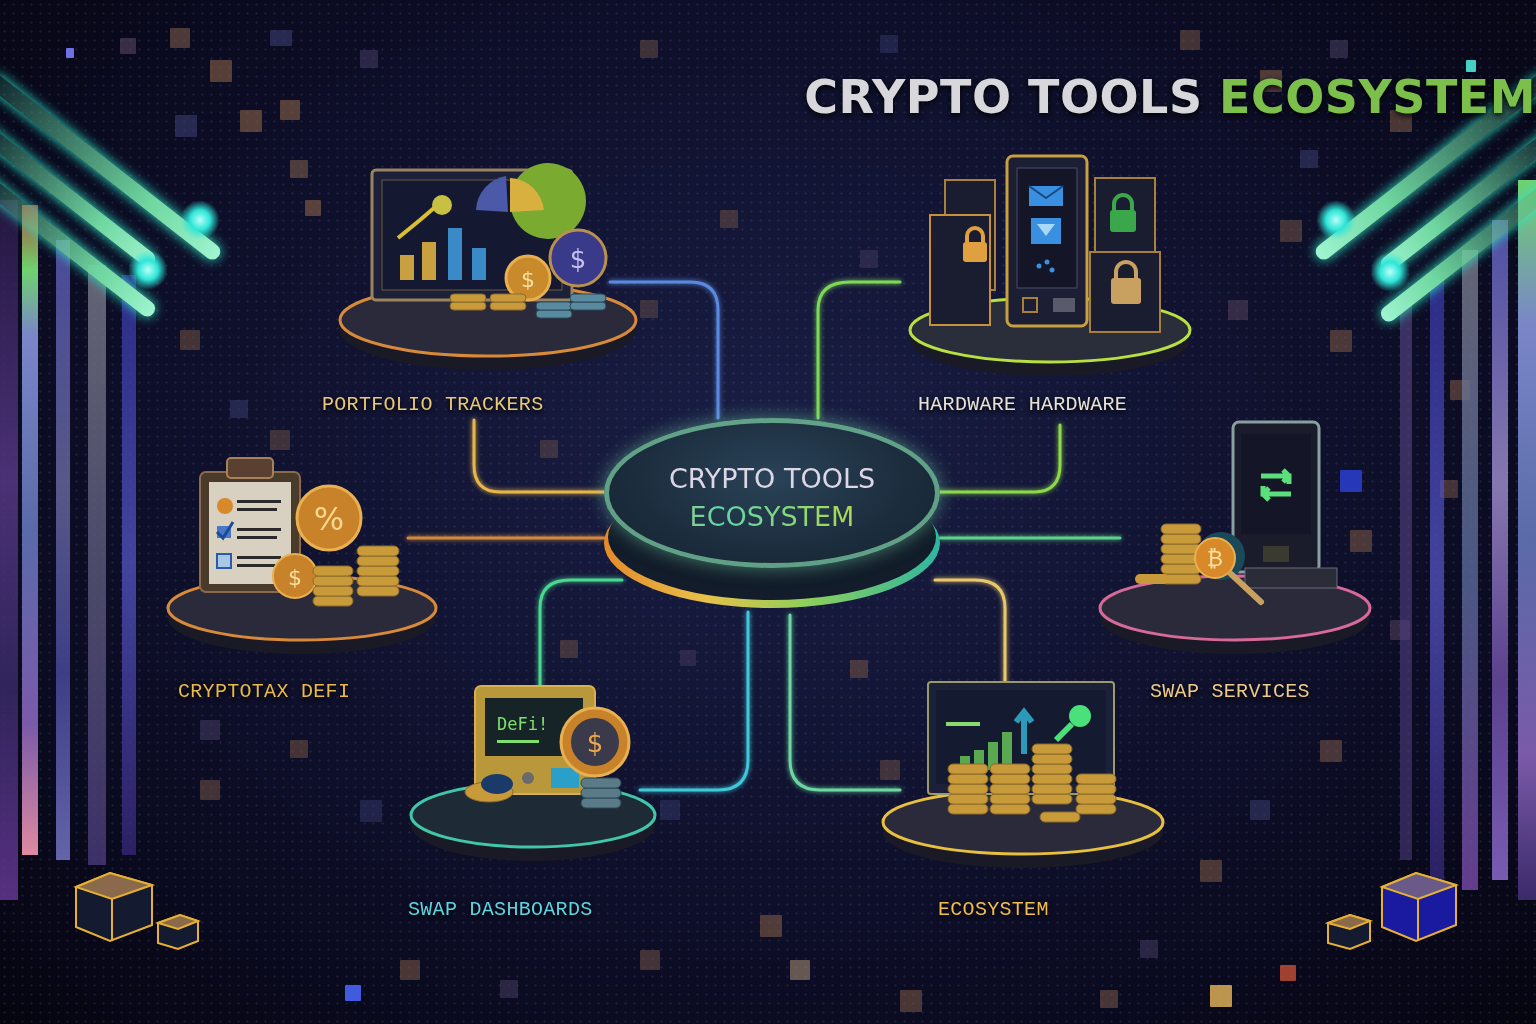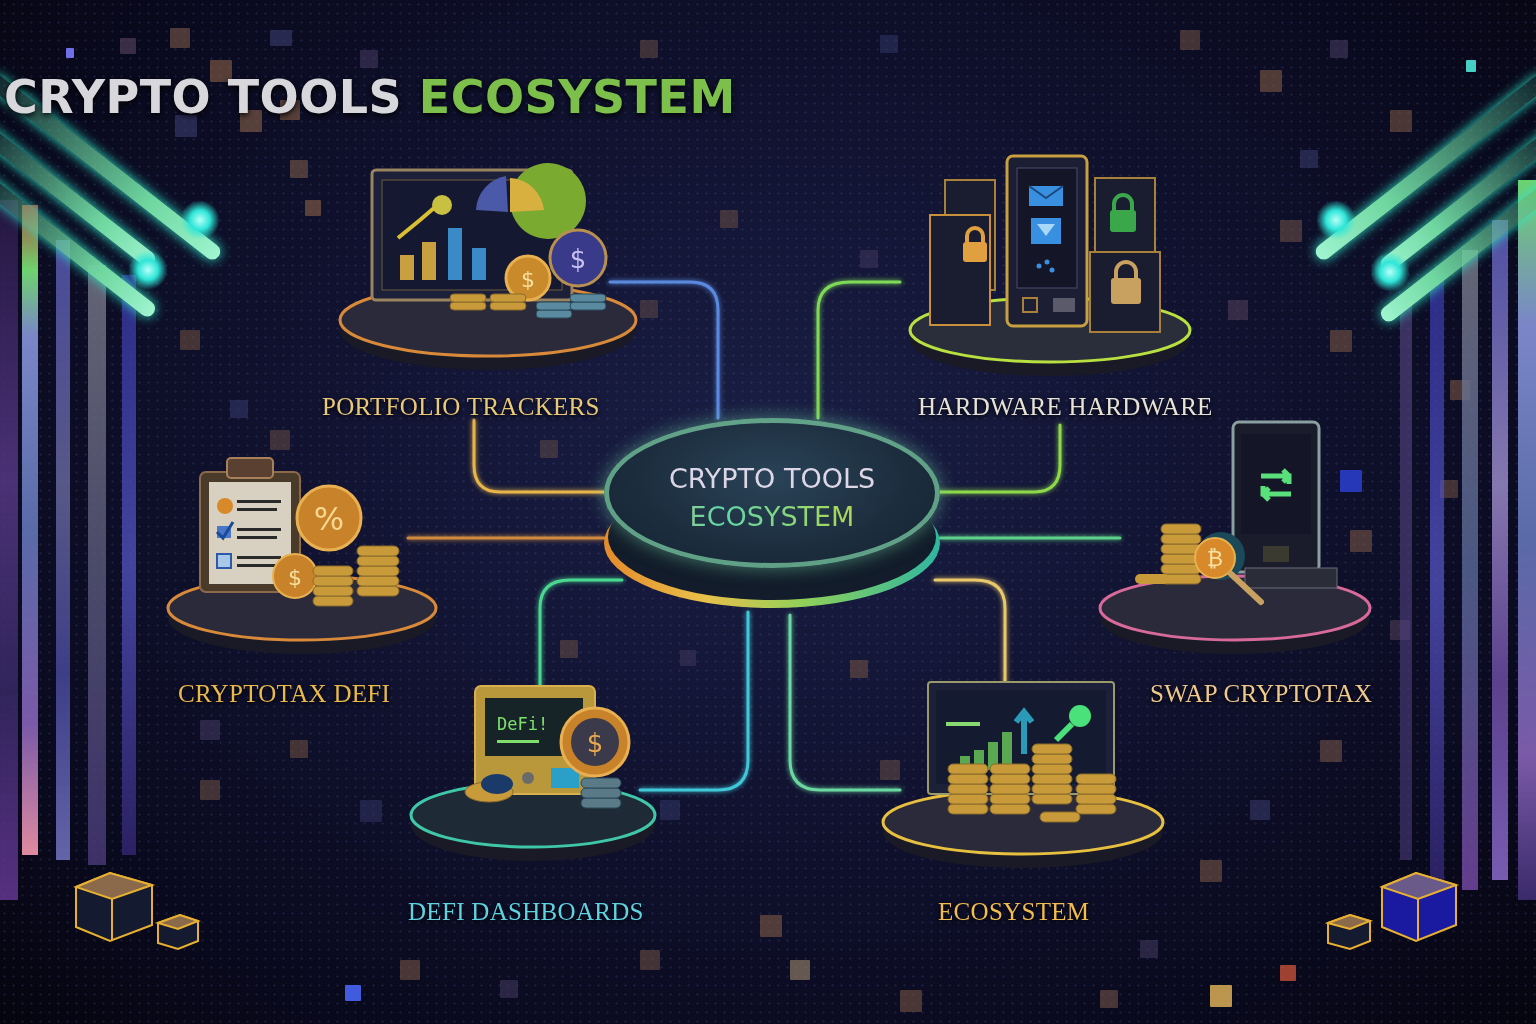--- a/index.html
+++ b/index.html
@@ -4,31 +4,31 @@
 <style>
   html,body{margin:0;padding:0;}
   body{width:1536px;height:1024px;overflow:hidden;background:#0a0a1c;font-family:"DejaVu Sans",sans-serif;}
   .stage{position:relative;width:1536px;height:1024px;overflow:hidden;
     background:
       radial-gradient(ellipse at 50% 45%, #1a1f45 0%, #111331 40%, #0a0a1f 75%, #05050f 100%);}
   .dots{position:absolute;inset:0;
     background-image:radial-gradient(rgba(120,140,220,0.22) 1px, transparent 1.2px);
     background-size:9px 9px;opacity:.55;}
   .sq{position:absolute;border-radius:1px;}
-  .title{position:absolute;left:4px;right:0;top:70px;text-align:left;font-family:"DejaVu Sans",sans-serif;
+  .title{position:absolute;left:12px;right:0;top:70px;text-align:right;font-family:"DejaVu Sans",sans-serif;
     font-weight:bold;font-size:46px;letter-spacing:0.5px;color:#d8d8dc;text-shadow:0 2px 6px #000;}
   .title .accent{color:#7cbf4a;}
   svg.lines{position:absolute;left:0;top:0;}
   .beam{position:absolute;height:16px;border-radius:8px;transform-origin:left center;
     background:linear-gradient(90deg,rgba(40,140,120,.2),#6fd7a0 70%,#9ff5d0);
     box-shadow:0 0 12px #2ee6c8;}
   .glow{position:absolute;width:40px;height:40px;border-radius:50%;background:radial-gradient(circle,#b8fff8 0%,#2ee6d8 35%,rgba(46,230,216,0) 70%);}
   .sidebar-strip{position:absolute;width:18px;}
   .platform{position:absolute;}
-  .node-label{position:absolute;font-family:Liberation Serif, serif;font-size:25px;letter-spacing:0.3px;white-space:nowrap;
+  .node-label{position:absolute;font-family:Liberation Mono, monospace;font-size:20px;letter-spacing:0.3px;white-space:nowrap;
     text-shadow:0 2px 4px #000;}
   .hub{position:absolute;left:604px;top:418px;width:336px;height:190px;}
   .hub-top{position:absolute;left:0;top:0;width:336px;height:150px;border-radius:50%;
     background:radial-gradient(ellipse at 50% 40%, #2a4358 0%, #1b2c3c 60%, #142230 100%);
     box-shadow:inset 0 0 0 5px rgba(120,200,160,.75), 0 0 18px rgba(120,220,170,.5);}
   .hub-side{position:absolute;left:0;top:60px;width:336px;height:130px;border-radius:50%;
     background:linear-gradient(90deg,#e48a2a,#e8c14a 30%,#8fd05a 60%,#2fb6a0 100%);}
   .hub-side-inner{position:absolute;left:4px;top:56px;width:328px;height:126px;border-radius:50%;background:#121c2a;}
   .hub-text{position:absolute;left:0;right:0;top:42px;text-align:center;font-size:27px;line-height:38px;color:#dcd6e6;}
   .hub-text .l2{background:linear-gradient(90deg,#f0b960 0%,#5fd6a8 35%,#a6d85a 70%,#f0c24a 100%);
@@ -288,21 +288,21 @@
           <rect x="66" y="126" width="40" height="10" rx="5"></rect>
           <rect x="66" y="116" width="40" height="10" rx="5"></rect>
           <rect x="66" y="106" width="40" height="10" rx="5"></rect>
         </g>
       <rect x="40" y="156" width="34" height="10" rx="5" fill="#c89a3a"></rect>
       <circle cx="126" cy="138" r="24" fill="#1a4a5a"></circle>
       <circle cx="120" cy="140" r="20" fill="#d88a2a" stroke="#e8b050" stroke-width="2"></circle>
       <text x="120" y="148" text-anchor="middle" font-size="22" fill="#f8e0a0" font-family="DejaVu Sans, sans-serif">₿</text>
       <line x1="136" y1="156" x2="166" y2="184" stroke="#c8a060" stroke-width="6" stroke-linecap="round"></line>
     </svg>
-    <div class="node-label" style="left:1150px;top:680px;color:#eec98a">SWAP CRYPTOTAX</div>
+    <div class="node-label" style="left:1150px;top:680px;color:#eec98a">SWAP SERVICES</div>
   </div>
 
   <div>
     <svg class="platform" style="left:405px;top:680px" width="260" height="185" viewBox="0 0 260 185">
       <ellipse cx="128" cy="145" rx="122" ry="36" fill="#1a1a26"></ellipse>
       <ellipse cx="128" cy="135" rx="122" ry="32" fill="#1e2a36" stroke="#3fc7a8" stroke-width="3"></ellipse>
       <rect x="70" y="6" width="120" height="108" rx="6" fill="#b8983a" stroke="#d8b050" stroke-width="2"></rect>
       <rect x="80" y="18" width="98" height="58" fill="#162428"></rect>
       <text x="92" y="50" font-size="17" fill="#7ee06a" font-family="DejaVu Sans Mono, monospace">DeFi!</text>
       <rect x="92" y="60" width="42" height="3" fill="#7ee06a"></rect>
@@ -312,21 +312,21 @@
       <ellipse cx="92" cy="104" rx="16" ry="10" fill="#1a3a6a"></ellipse>
       <circle cx="190" cy="62" r="34" fill="#c8822a" stroke="#e8b050" stroke-width="3"></circle>
       <circle cx="190" cy="62" r="24" fill="#3a3a4a"></circle>
       <text x="190" y="72" text-anchor="middle" font-size="26" fill="#e8a850" font-family="DejaVu Sans, sans-serif">$</text>
       <g fill="#5a7a88" stroke="#2a4a5a">
           <rect x="176" y="118" width="40" height="10" rx="5"></rect>
           <rect x="176" y="108" width="40" height="10" rx="5"></rect>
           <rect x="176" y="98" width="40" height="10" rx="5"></rect>
         </g>
     </svg>
-    <div class="node-label" style="left:408px;top:898px;color:#5fd3e0">DEFI DASHBOARDS</div>
+    <div class="node-label" style="left:408px;top:898px;color:#5fd3e0">SWAP DASHBOARDS</div>
   </div>
 
   <div>
     <svg class="platform" style="left:880px;top:672px" width="290" height="200" viewBox="0 0 290 200">
       <ellipse cx="143" cy="160" rx="140" ry="36" fill="#1a1a26"></ellipse>
       <ellipse cx="143" cy="150" rx="140" ry="32" fill="#2a2a3a" stroke="#e8c040" stroke-width="3"></ellipse>
       <rect x="48" y="10" width="186" height="112" rx="3" fill="#1c2038" stroke="#9a9a6a" stroke-width="2"></rect>
       <rect x="56" y="18" width="170" height="94" fill="#141a30"></rect>
       <rect x="66" y="50" width="34" height="4" fill="#8ad870"></rect>
       <rect x="80" y="84" width="10" height="14" fill="#5aa850"></rect>

